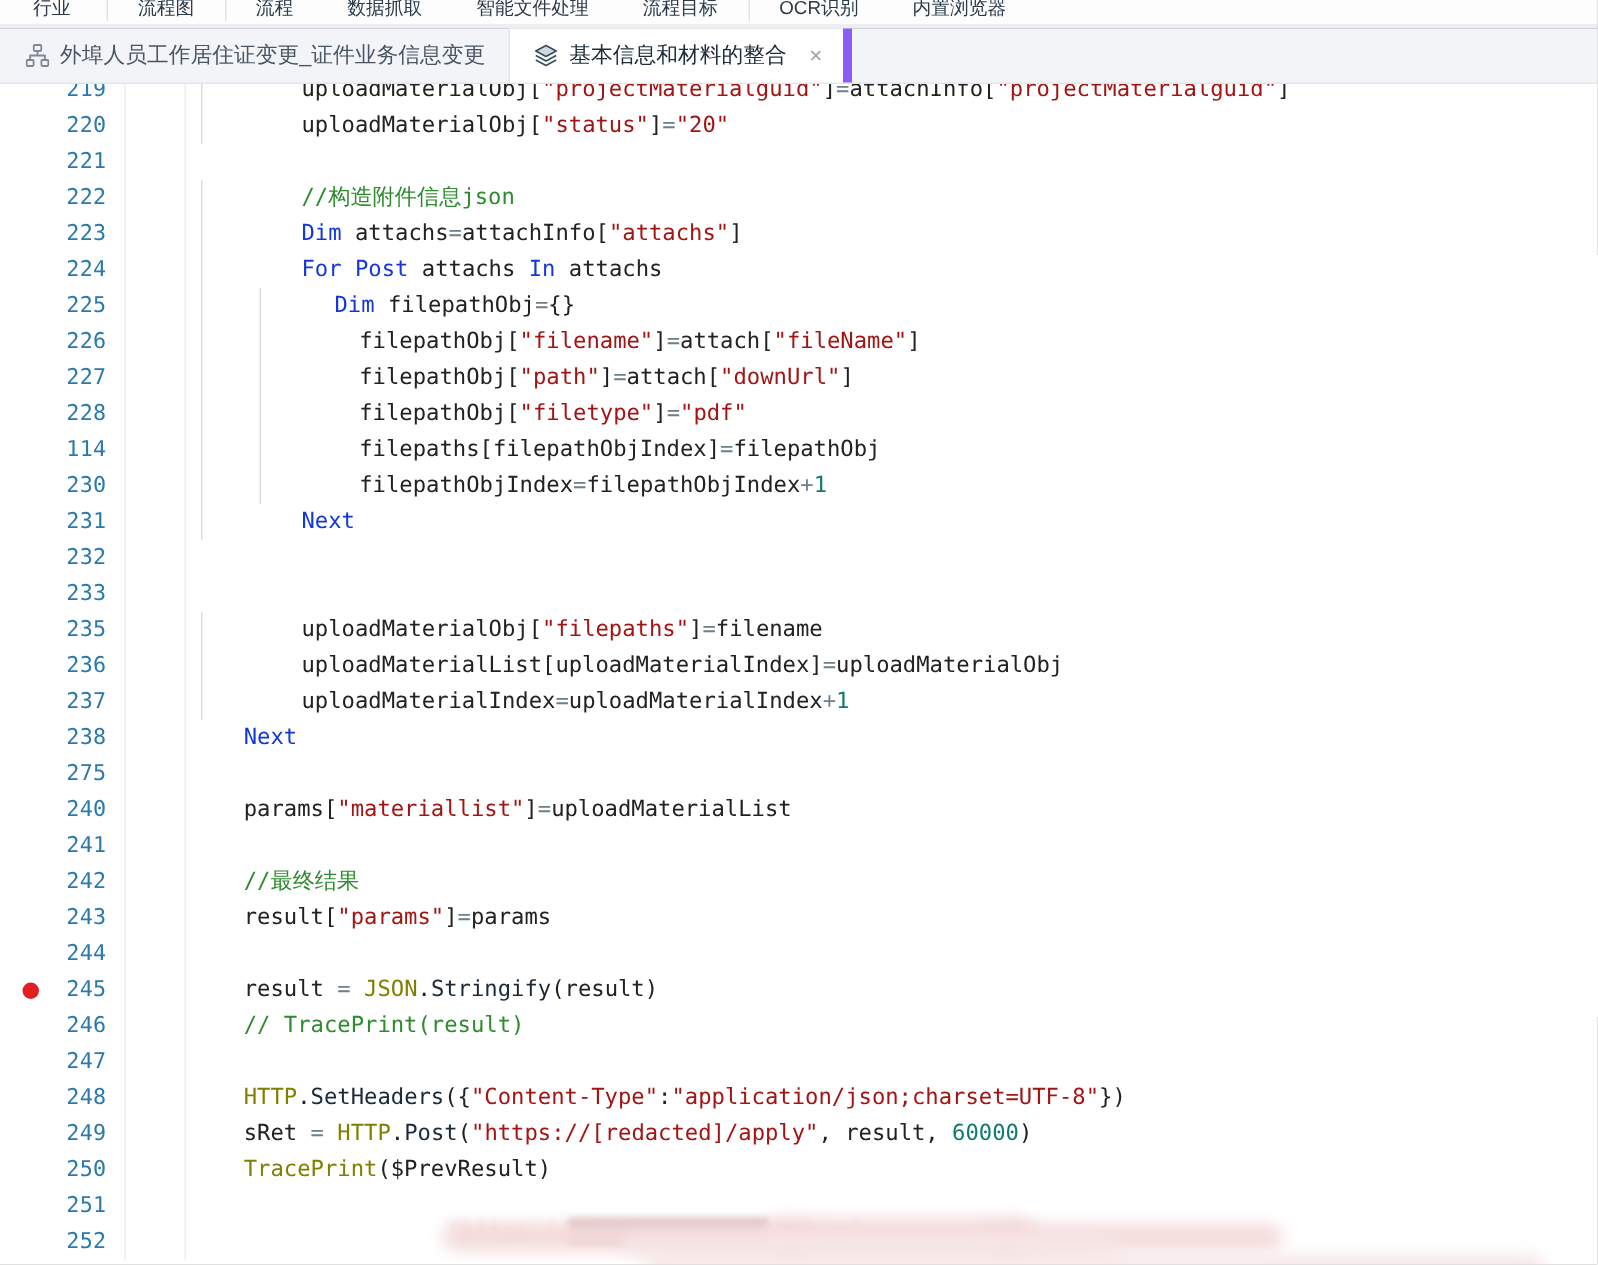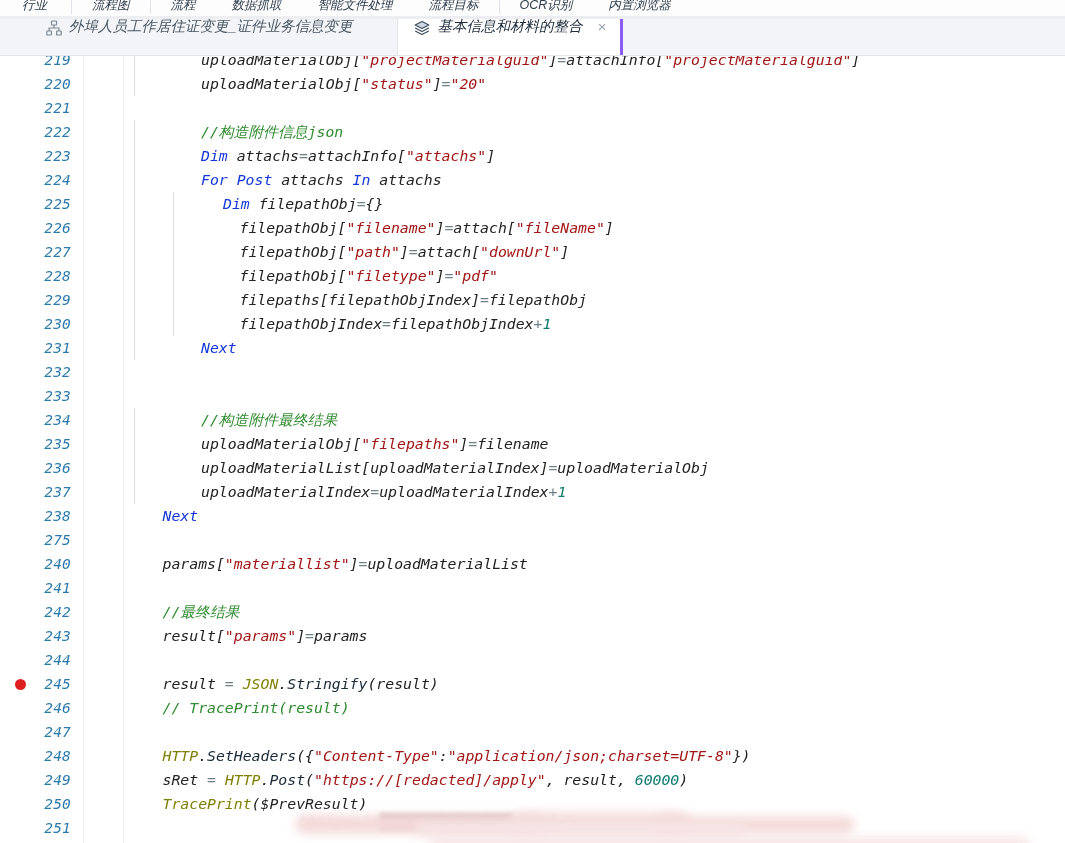--- a/index.html
+++ b/index.html
@@ -11,21 +11,20 @@
     background: #ffffff;
     font-family: "Liberation Sans", sans-serif;
   }
 
   #app {
     position: relative;
     width: 1065px;
     height: 843px;
     overflow: hidden;
     background: #737373;
-    font-style: italic;
   }
 
   
   .toolbar {
     position: absolute;
     top: -6px;
     left: 0;
     width: 1065px;
     height: 22px;
     background: #fdfdfd;
@@ -70,36 +69,35 @@
     width: 1065px;
     height: 37px;
     background: #f2f4f7;
     border-bottom: 1px solid #e2e6eb;
     display: flex;
     align-items: stretch;
     box-sizing: border-box;
   }
   .tab {
     display: flex;
-    align-items: flex-start;
+    align-items: center;
     gap: 7px;
     padding: 0 14px 0 16px;
     font-size: 14.5px;
     color: #4a5663;
     white-space: nowrap;
     box-sizing: border-box;
     background: transparent;
     border-right: 1px solid transparent;
-    margin-left: 29px;
   }
   .tab.active {
     background: #ffffff;
     color: #1d2b3a;
     border-left: 1px solid #e2e6eb;
-    border-right: 3px solid #8b5cf6;
+    border-right: 6px solid #8b5cf6;
   }
   .tab-label { line-height: 1; }
   .tab-icon {
     display: inline-flex;
     align-items: center;
     justify-content: center;
     width: 17px;
     height: 17px;
     flex: 0 0 auto;
   }
@@ -301,26 +299,25 @@
         <div class="row"><div class="gutter">219</div><div class="fold-col"></div><span class="iguide" style="left: 134px;"></span><div class="code" style="left: 201px;"><span class="pln">uploadMaterialObj[</span><span class="str">"projectMaterialguid"</span><span class="pln">]</span><span class="op">=</span><span class="pln">attachInfo[</span><span class="str">"projectMaterialguid"</span><span class="pln">]</span></div></div>
         <div class="row"><div class="gutter">220</div><div class="fold-col"></div><span class="iguide" style="left: 134px;"></span><div class="code" style="left: 201px;"><span class="pln">uploadMaterialObj[</span><span class="str">"status"</span><span class="pln">]</span><span class="op">=</span><span class="str">"20"</span></div></div>
         <div class="row"><div class="gutter">221</div><div class="fold-col"></div><div class="code" style="left: 124px;"></div></div>
         <div class="row"><div class="gutter">222</div><div class="fold-col"></div><span class="iguide" style="left: 134px;"></span><div class="code" style="left: 201px;"><span class="cmt">//构造附件信息json</span></div></div>
         <div class="row"><div class="gutter">223</div><div class="fold-col"></div><span class="iguide" style="left: 134px;"></span><div class="code" style="left: 201px;"><span class="kw">Dim</span><span class="pln"> attachs</span><span class="op">=</span><span class="pln">attachInfo[</span><span class="str">"attachs"</span><span class="pln">]</span></div></div>
         <div class="row"><div class="gutter">224</div><div class="fold-col"></div><span class="iguide" style="left: 134px;"></span><div class="code" style="left: 201px;"><span class="kw">For</span><span class="pln"> </span><span class="kw">Post</span><span class="pln"> attachs </span><span class="kw">In</span><span class="pln"> attachs</span></div></div>
         <div class="row"><div class="gutter">225</div><div class="fold-col"></div><span class="iguide" style="left: 134px;"></span><span class="iguide" style="left: 172.5px;"></span><div class="code" style="left: 223px;"><span class="kw">Dim</span><span class="pln"> filepathObj</span><span class="op">=</span><span class="pln">{}</span></div></div>
         <div class="row"><div class="gutter">226</div><div class="fold-col"></div><span class="iguide" style="left: 134px;"></span><span class="iguide" style="left: 172.5px;"></span><div class="code" style="left: 239.5px;"><span class="pln">filepathObj[</span><span class="str">"filename"</span><span class="pln">]</span><span class="op">=</span><span class="pln">attach[</span><span class="str">"fileName"</span><span class="pln">]</span></div></div>
         <div class="row"><div class="gutter">227</div><div class="fold-col"></div><span class="iguide" style="left: 134px;"></span><span class="iguide" style="left: 172.5px;"></span><div class="code" style="left: 239.5px;"><span class="pln">filepathObj[</span><span class="str">"path"</span><span class="pln">]</span><span class="op">=</span><span class="pln">attach[</span><span class="str">"downUrl"</span><span class="pln">]</span></div></div>
         <div class="row"><div class="gutter">228</div><div class="fold-col"></div><span class="iguide" style="left: 134px;"></span><span class="iguide" style="left: 172.5px;"></span><div class="code" style="left: 239.5px;"><span class="pln">filepathObj[</span><span class="str">"filetype"</span><span class="pln">]</span><span class="op">=</span><span class="str">"pdf"</span></div></div>
-        <div class="row"><div class="gutter">229</div><div class="fold-col"></div><span class="iguide" style="left: 134px;"></span><span class="iguide" style="left: 172.5px;"></span><div class="code" style="left: 239.5px;"><span class="pln">filepaths[filepathObjIndex]</span><span class="op">=</span><span class="pln">filepathObj</span></div></div>
+        <div class="row"><div class="gutter">114</div><div class="fold-col"></div><span class="iguide" style="left: 134px;"></span><span class="iguide" style="left: 172.5px;"></span><div class="code" style="left: 239.5px;"><span class="pln">filepaths[filepathObjIndex]</span><span class="op">=</span><span class="pln">filepathObj</span></div></div>
         <div class="row"><div class="gutter">230</div><div class="fold-col"></div><span class="iguide" style="left: 134px;"></span><span class="iguide" style="left: 172.5px;"></span><div class="code" style="left: 239.5px;"><span class="pln">filepathObjIndex</span><span class="op">=</span><span class="pln">filepathObjIndex</span><span class="op">+</span><span class="num">1</span></div></div>
         <div class="row"><div class="gutter">231</div><div class="fold-col"></div><span class="iguide" style="left: 134px;"></span><div class="code" style="left: 201px;"><span class="kw">Next</span></div></div>
         <div class="row"><div class="gutter">232</div><div class="fold-col"></div><div class="code" style="left: 124px;"></div></div>
         <div class="row"><div class="gutter">233</div><div class="fold-col"></div><div class="code" style="left: 124px;"></div></div>
-        <div class="row"><div class="gutter">234</div><div class="fold-col"></div><span class="iguide" style="left: 134px;"></span><div class="code" style="left: 201px;"><span class="cmt">//构造附件最终结果</span></div></div>
         <div class="row"><div class="gutter">235</div><div class="fold-col"></div><span class="iguide" style="left: 134px;"></span><div class="code" style="left: 201px;"><span class="pln">uploadMaterialObj[</span><span class="str">"filepaths"</span><span class="pln">]</span><span class="op">=</span><span class="pln">filename</span></div></div>
         <div class="row"><div class="gutter">236</div><div class="fold-col"></div><span class="iguide" style="left: 134px;"></span><div class="code" style="left: 201px;"><span class="pln">uploadMaterialList[uploadMaterialIndex]</span><span class="op">=</span><span class="pln">uploadMaterialObj</span></div></div>
         <div class="row"><div class="gutter">237</div><div class="fold-col"></div><span class="iguide" style="left: 134px;"></span><div class="code" style="left: 201px;"><span class="pln">uploadMaterialIndex</span><span class="op">=</span><span class="pln">uploadMaterialIndex</span><span class="op">+</span><span class="num">1</span></div></div>
         <div class="row"><div class="gutter">238</div><div class="fold-col"></div><div class="code" style="left: 162.5px;"><span class="kw">Next</span></div></div>
         <div class="row"><div class="gutter">275</div><div class="fold-col"></div><div class="code" style="left: 124px;"></div></div>
         <div class="row"><div class="gutter">240</div><div class="fold-col"></div><div class="code" style="left: 162.5px;"><span class="pln">params[</span><span class="str">"materiallist"</span><span class="pln">]</span><span class="op">=</span><span class="pln">uploadMaterialList</span></div></div>
         <div class="row"><div class="gutter">241</div><div class="fold-col"></div><div class="code" style="left: 124px;"></div></div>
         <div class="row"><div class="gutter">242</div><div class="fold-col"></div><div class="code" style="left: 162.5px;"><span class="cmt">//最终结果</span></div></div>
         <div class="row"><div class="gutter">243</div><div class="fold-col"></div><div class="code" style="left: 162.5px;"><span class="pln">result[</span><span class="str">"params"</span><span class="pln">]</span><span class="op">=</span><span class="pln">params</span></div></div>
         <div class="row"><div class="gutter">244</div><div class="fold-col"></div><div class="code" style="left: 124px;"></div></div>

